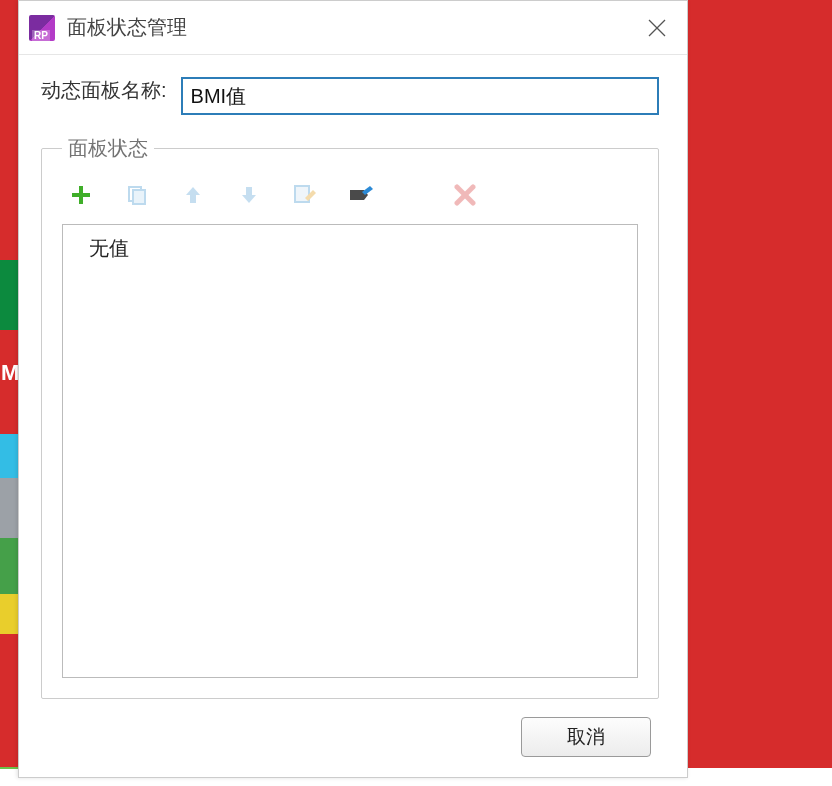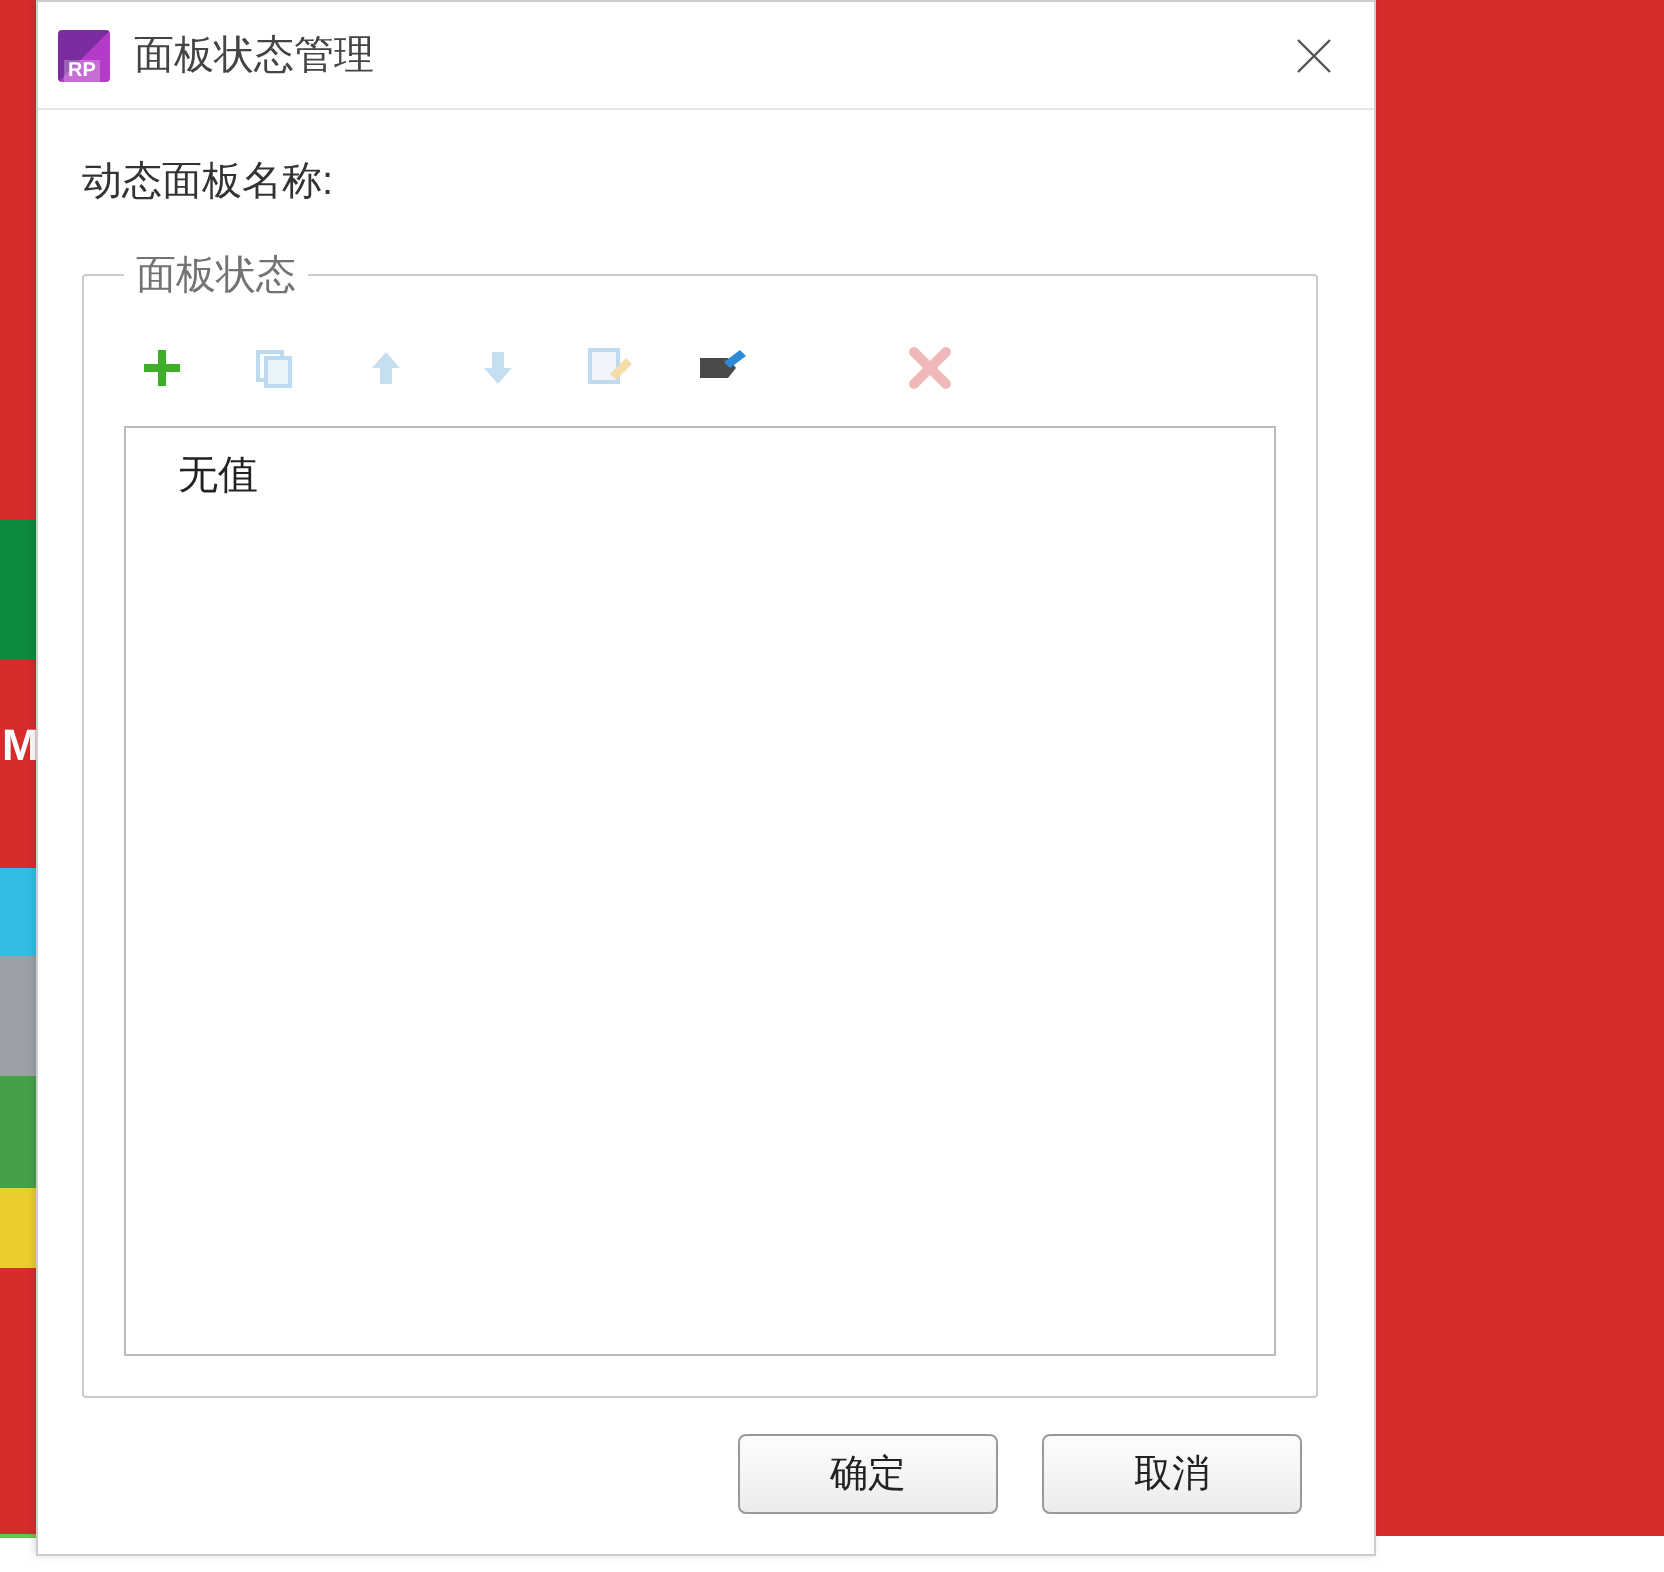--- a/index.html
+++ b/index.html
@@ -185,20 +185,21 @@
         <line x1="1" y1="1" x2="17" y2="17"></line>
           <line x1="17" y1="1" x2="1" y2="17"></line>
       </svg>
     </div>
   </div>
 
   <div class="body">
 
     <div class="name-row">
       <div class="name-label">动态面板名称:</div>
+      <input class="name-input" type="text" value="BMI值" style="">
     </div>
 
     <fieldset class="panel-states">
       <legend>面板状态</legend>
 
       <div class="toolbar">
 
         <div class="tbtn">
           <svg width="22" height="22" viewBox="0 0 22 22">
             <rect x="9" y="2" width="4" height="18" fill="#3FAE29"></rect>
@@ -247,18 +248,17 @@
           </svg>
         </div>
       </div>
 
       <div class="state-list">
         <div class="state-item">无值</div>
       </div>
     </fieldset>
 
     <div class="footer">
-      <div class="btn">确定</div>
       <div class="btn">取消</div>
     </div>
 
   </div>
 </div>
 
 </body></html>

